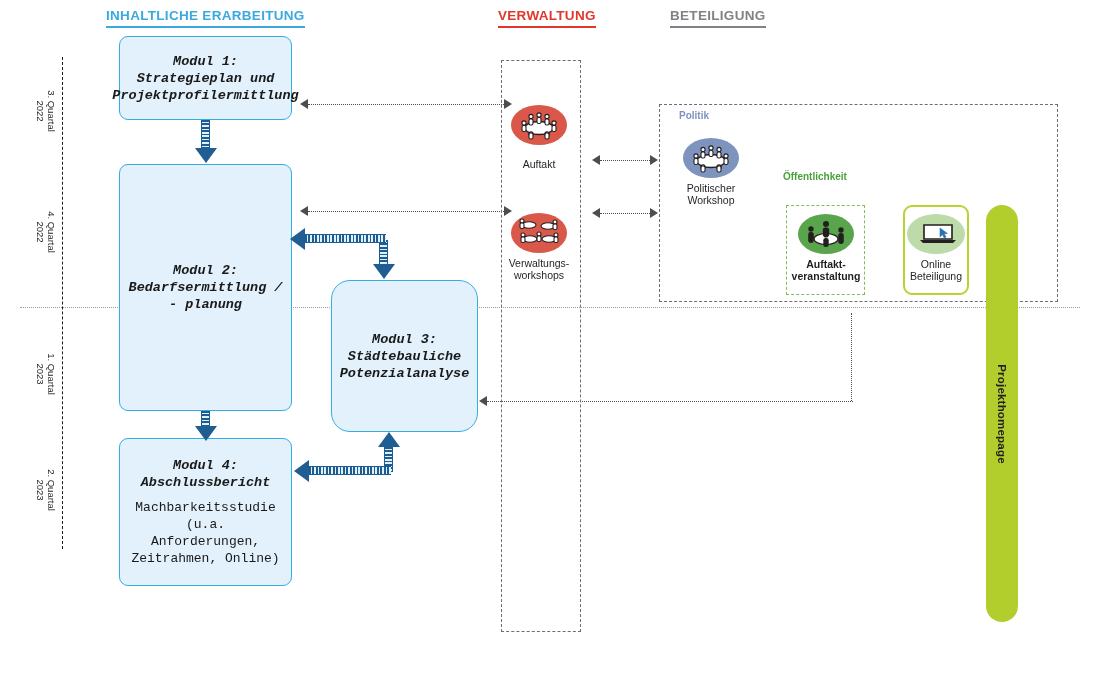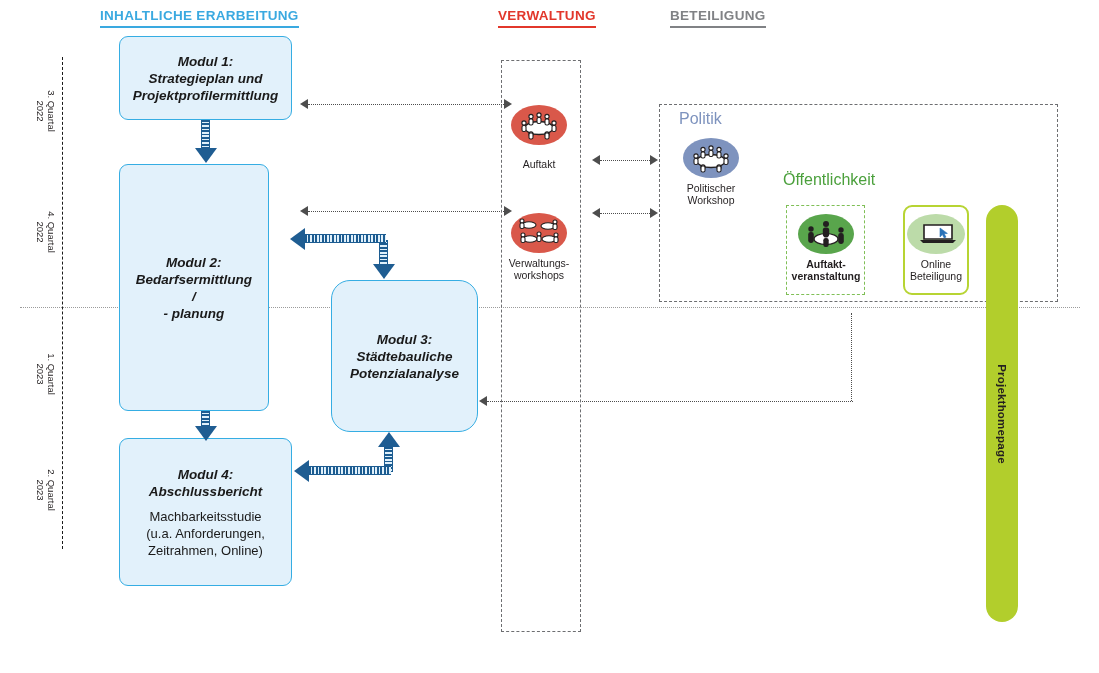--- a/index.html
+++ b/index.html
@@ -61,40 +61,41 @@
     position:absolute;
     box-sizing:border-box;
     background:#e2f1fb;
     border:1.6px solid #35ade3;
     border-radius:9px;
     display:flex;
     flex-direction:column;
     align-items:center;
     justify-content:center;
     text-align:center;
-    padding:6px 16px;
+    padding:6px 8px;
     color:#1a1a1a;
+    font-family:Liberation Mono, monospace;
   }
   .module .m-title{
     font-size:13.5px;
     font-weight:700;
     font-style:italic;
     line-height:17px;
     white-space:pre-line;
   }
   .module .m-sub{
     font-size:13px;
     font-weight:400;
     font-style:normal;
     line-height:17px;
     white-space:pre-line;
     margin-top:1px;
   }
   #module1{ left:119px; top:36px;  width:173px; height:84px; }
-  #module2{ left:119px; top:164px; width:150px; height:247px;align-items:flex-end;}
+  #module2{ left:119px; top:164px; width:173px; height:247px;}
   #module3{ left:331px; top:280px; width:147px; height:152px;border-radius:19px;}
   #module4{ left:119px; top:438px; width:173px; height:148px;gap:7px;}
 
   
   .hatch-v{
     position:absolute;
     width:9px;
     background-image:repeating-linear-gradient(
       to bottom,#1c5c91 0 1.7px,#dff0fb 1.7px 3.4px);
     border-left:1.5px solid #1c5c91;
@@ -165,22 +166,22 @@
   .icon-cap{
     font-size:10.5px;
     line-height:12px;
     color:#231f20;
     text-align:center;
     margin-top:4px;
     white-space:pre-line;
   }
   .group-title{
     position:absolute;
-    font-size:16px;
-    font-weight:400;
+    font-size:10px;
+    font-weight:700;
     white-space:nowrap;
   }
   .group-title.politik{ color:#7e93be; }
   .group-title.oeff   { color:#4ba03c; }
 
   
   #homepage-bar{
     position:absolute;
     left:986px; top:205px;
     width:32px; height:417px;
@@ -196,21 +197,21 @@
     color:#231f20;
     white-space:nowrap;
     letter-spacing:.2px;
   }
 </style>
 </head>
 <body>
 
 <div id="canvas">
 
-  <div class="col-head blue" style="left:100px; top:8px;">INHALTLICHE ERARBEITUNG</div>
+  <div class="col-head blue" style="left:106px; top:8px;">INHALTLICHE ERARBEITUNG</div>
   <div class="col-head red" style="left:498px; top:8px;">VERWALTUNG</div>
   <div class="col-head grey" style="left:670px; top:8px;">BETEILIGUNG</div>
 
   <div class="timeline-axis"></div>
 
   <div class="quarter-label" style="left:11px; top:100px; width:70px;">
     <span>3. Quartal</span>
     <span>2022</span>
   </div>
   <div class="quarter-label" style="left:11px; top:221px; width:70px;">

